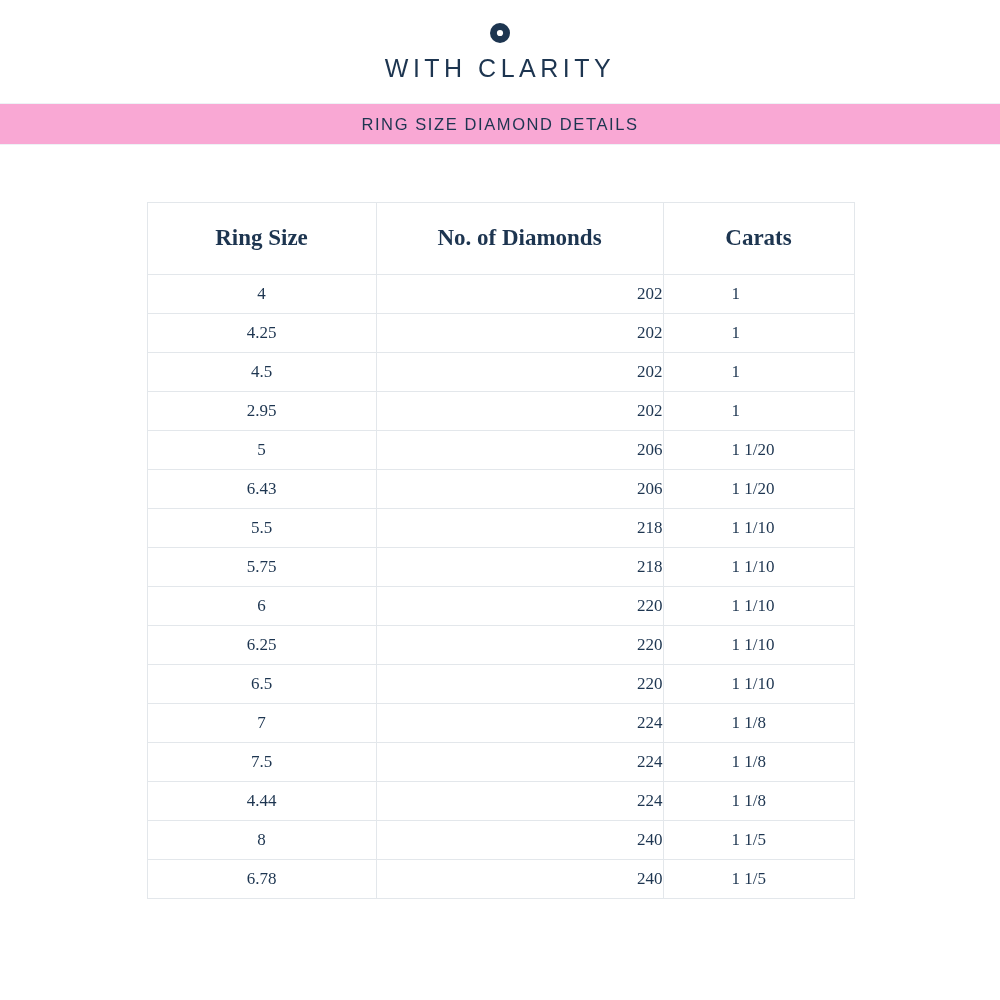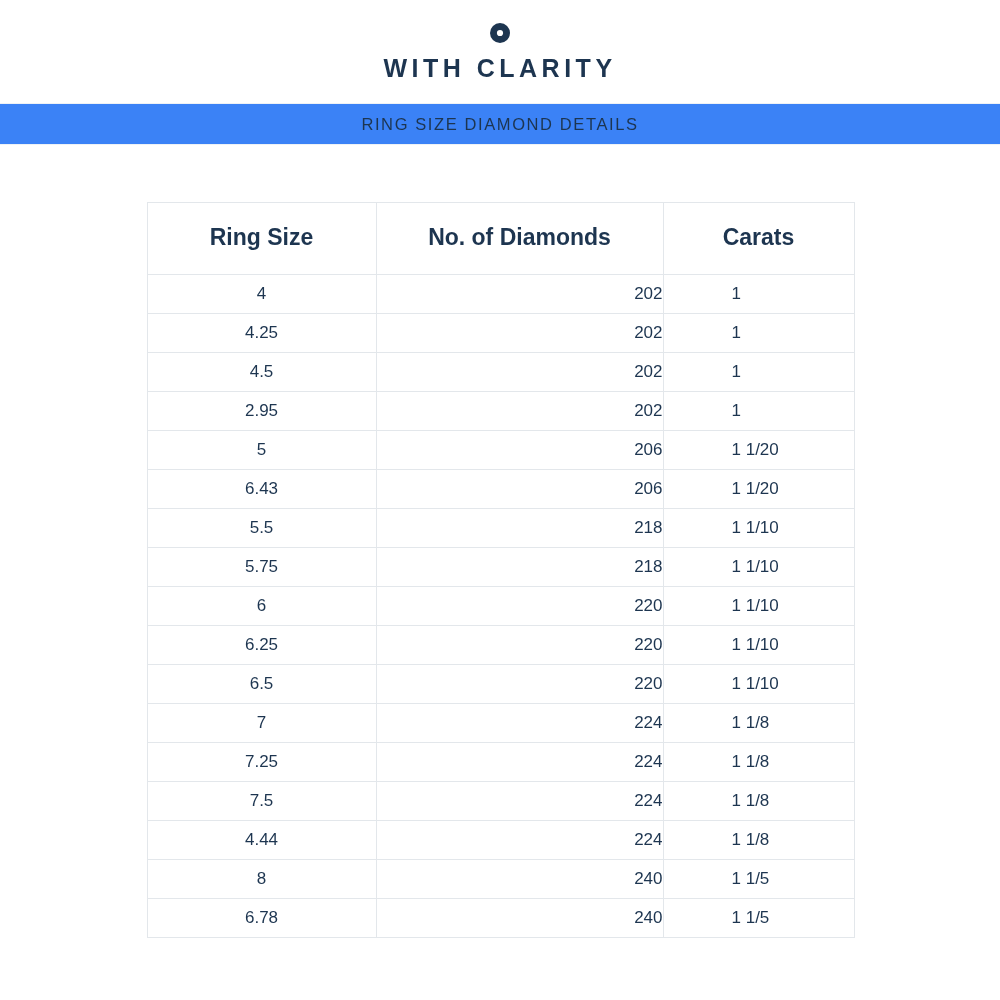--- a/index.html
+++ b/index.html
@@ -28,43 +28,44 @@
   .brand-mark {
     width: 22px;
     height: 22px;
     margin: 0 auto 12px auto;
     display: block;
   }
   .brand-name {
     font-size: 25px;
     letter-spacing: 4.5px;
     color: #1d3550;
-    font-weight: 700;
+    font-weight: 400;
     line-height: 1;
   }
   
   .subheader {
     margin-top: 22px;
     height: 40px;
-    background: #3b82f6;
+    background: #f9a8d4;
     display: flex;
     align-items: center;
     justify-content: center;
     border-top: 1px solid #eef2f6;
     border-bottom: 1px solid #eef2f6;
   }
   .subheader-text {
     font-size: 16.5px;
     letter-spacing: 1.6px;
     color: #1d3550;
   }
   
   .table-wrap {
     margin: 57px auto 4px auto;
     width: 707px;
+    font-family: Liberation Serif, serif;
   }
   table.size-table {
     border-collapse: collapse;
     width: 100%;
     table-layout: fixed;
   }
   table.size-table th,
   table.size-table td {
     border: 1px solid #e3e7eb;
     color: #1d3550;
@@ -181,25 +182,20 @@
             <td class="col-size">6.5</td>
             <td class="col-count">220</td>
             <td class="col-carat">1 1/10</td>
           </tr>
           <tr>
             <td class="col-size">7</td>
             <td class="col-count">224</td>
             <td class="col-carat">1 1/8</td>
           </tr>
           <tr>
-            <td class="col-size">7.25</td>
-            <td class="col-count">224</td>
-            <td class="col-carat">1 1/8</td>
-          </tr>
-          <tr>
             <td class="col-size">7.5</td>
             <td class="col-count">224</td>
             <td class="col-carat">1 1/8</td>
           </tr>
           <tr>
             <td class="col-size">4.44</td>
             <td class="col-count">224</td>
             <td class="col-carat">1 1/8</td>
           </tr>
           <tr>

